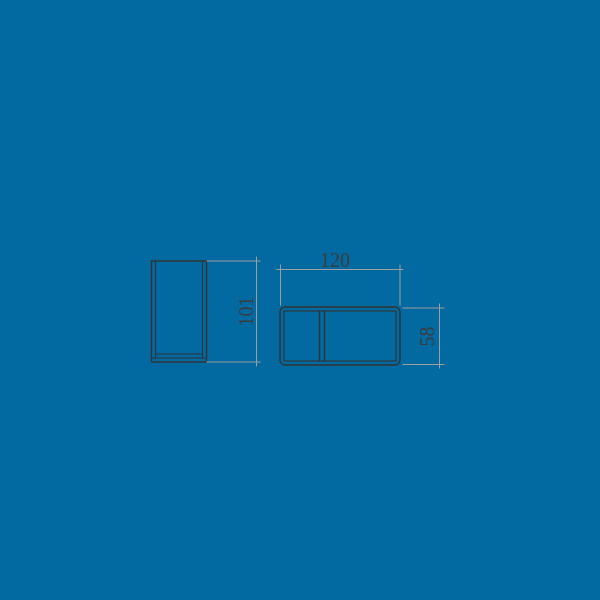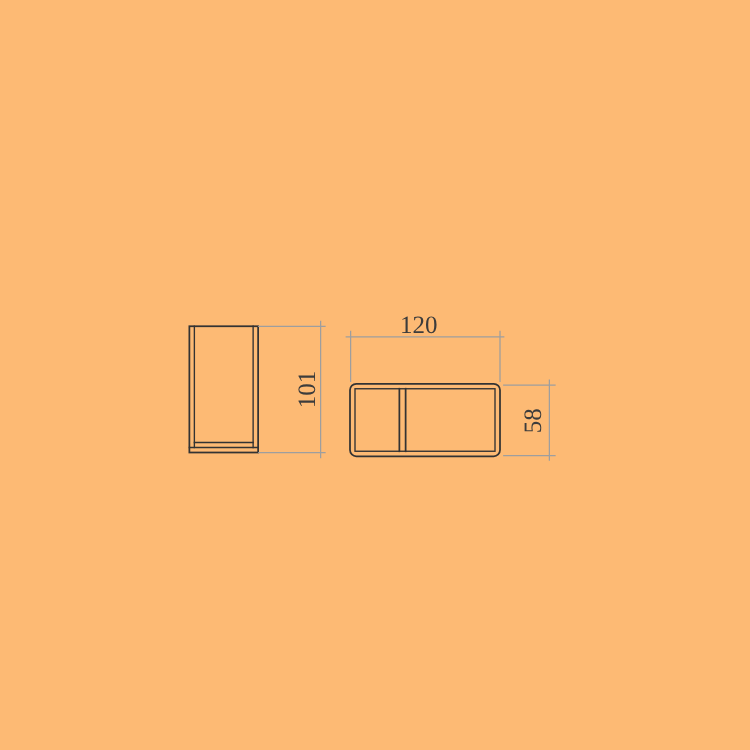--- a/index.html
+++ b/index.html
@@ -5,21 +5,21 @@
   html, body {
     margin: 0;
     padding: 0;
     background: #ffffff;
     font-family: "Liberation Serif", "DejaVu Serif", serif;
   }
   .canvas {
     position: relative;
     width: 600px;
     height: 600px;
-    background: #fdba74;
+    background: #0369a1;
     overflow: hidden;
   }
   svg text {
     font-family: "Liberation Serif", "DejaVu Serif", serif;
     font-size: 20px;
   }
 </style>
 </head>
 <body>
 

